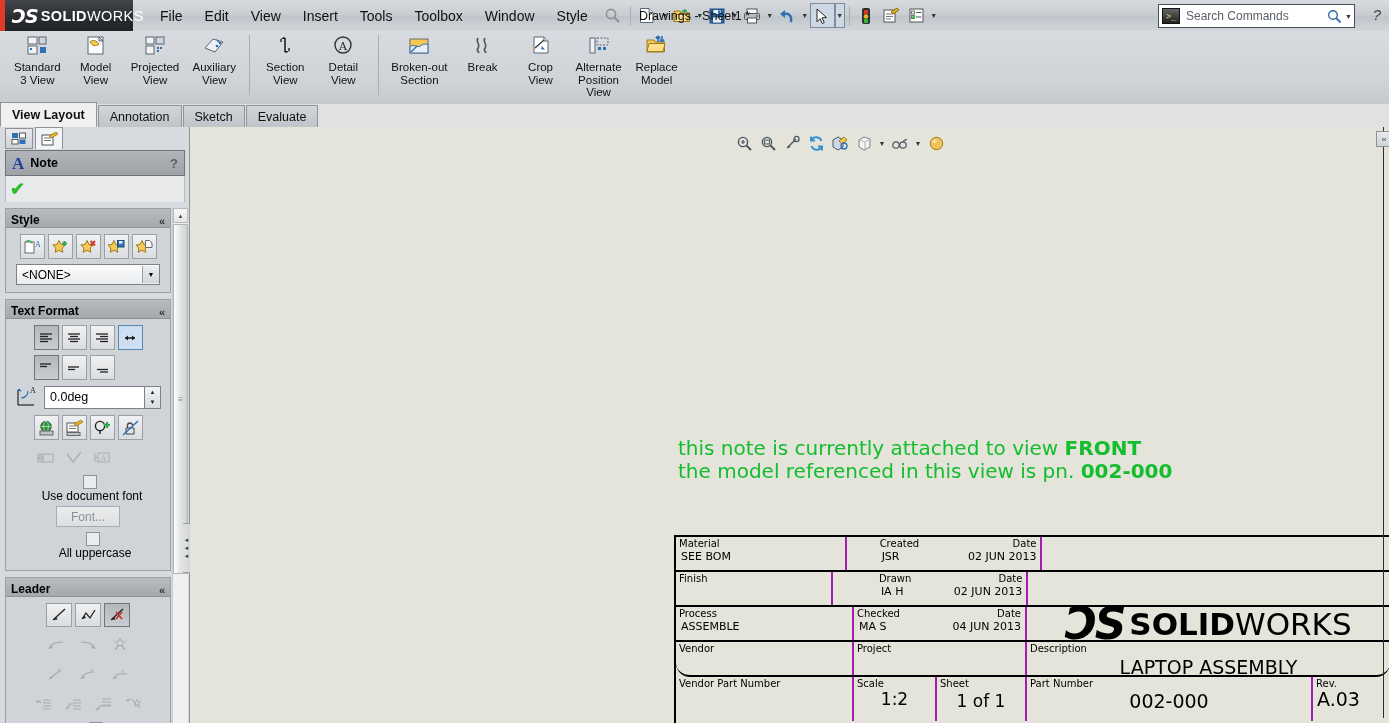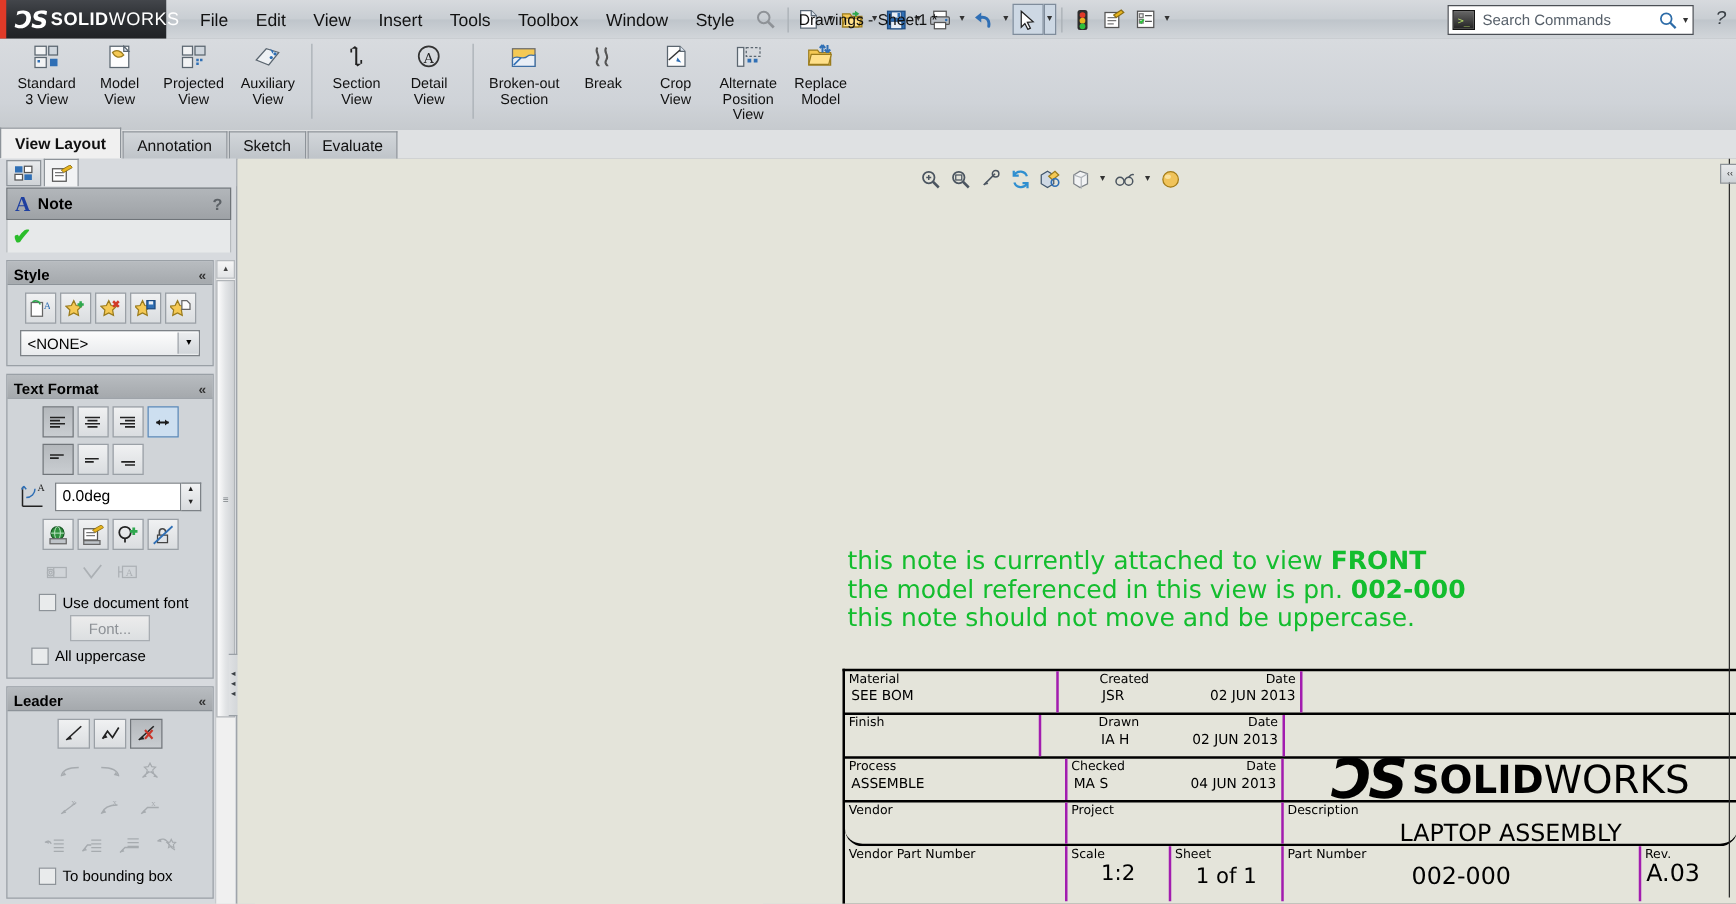--- a/index.html
+++ b/index.html
@@ -158,21 +158,21 @@
   .spin-in{
     flex:1;height:21px;background:#fff;border:1px solid #7d8287;
     display:flex;align-items:center;padding-left:5px;font-size:12.5px;
   }
   .spin-bts{
     width:15px;height:21px;border:1px solid #7d8287;border-left:none;
     background:linear-gradient(#f2f3f4,#d8dbde);display:flex;flex-direction:column;
   }
   .spin-bts div{flex:1;display:flex;align-items:center;justify-content:center;font-size:6px;color:#222;}
 
-  .chkrow{display:flex;align-items:center;margin:5px 0 3px 20px;font-size:12px;}
+  .chkrow{display:flex;align-items:center;margin:5px 0 3px 8px;font-size:12px;flex-direction:column;}
   .chk{
     width:12px;height:12px;border:1px solid #8d9399;background:#e9ebec;margin-right:5px;
   }
   .fontbtn{
     margin:3px auto 2px auto;width:62px;height:19px;
     background:linear-gradient(#ececec,#dcdfe1);border:1px solid #a8adb2;
     display:flex;align-items:center;justify-content:center;font-size:12px;color:#8d9196;
   }
 
   
@@ -981,21 +981,20 @@
         <svg width="17" height="17" viewBox="0 0 17 17">
             <circle cx="8.5" cy="8.5" r="6.2" fill="#f0c35a" stroke="#a37b16"></circle>
             <ellipse cx="6.3" cy="6.3" rx="2.4" ry="1.8" fill="#fbe6a8" opacity=".85"></ellipse>
           </svg>
       </div>
     </div>
 
     <div class="note-text">
       <div><span>this note is currently attached to view </span><b>FRONT</b></div>
       <div><span>the model referenced in this view is pn. </span><b>002-000</b></div>
-      <div><span>this note should not move and be uppercase.</span></div>
     </div>
 
     <div class="titleblock">
 
       <div class="tb-row" style="height:35px;">
         <div class="tb-cell" style="width:178px;">
           <div class="tb-lab">Material</div>
           <div class="tb-val">SEE BOM</div>
         </div>
         <div class="tb-cell" style="width:173px;margin-left:30px;">

